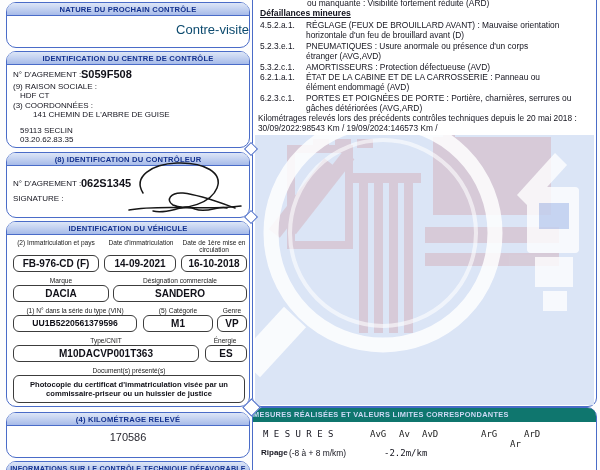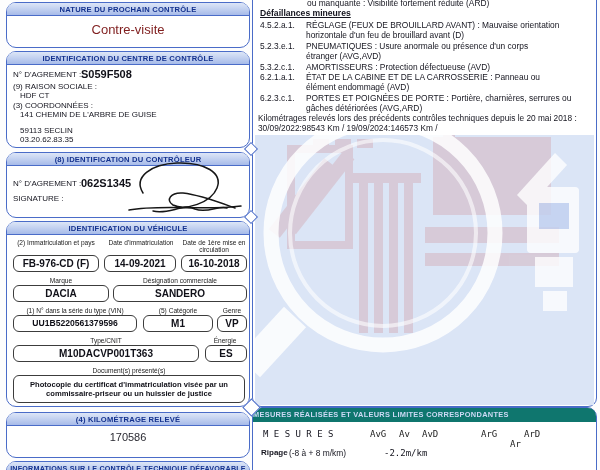--- a/index.html
+++ b/index.html
@@ -119,31 +119,31 @@
     <span class="abs mono" style="left:257px; top:21px; font-size:9px;margin-top:10px;">Ar</span>
     <span class="abs mono" style="left:271px; top:21px; font-size:9px;">ArD</span>
 
     <span class="abs" style="left:8px; top:40px; font-size:8px; font-weight:bold; color:#15151f;">Ripage</span>
     <span class="abs" style="left:36px; top:40px; font-size:8.4px; color:#15151f;">(-8 à + 8 m/km)</span>
     <span class="abs mono" style="left:131px; top:40px; font-size:9px; color:#15151f;">-2.2m/km</span>
   </div>
 
   <div class="box" style="left:6px; top:2px; width:244px; height:46px;">
     <div class="box-header">NATURE DU PROCHAIN CONTRÔLE</div>
-    <div style="text-align:center; margin-top:6px; font-size:13px; color:#7f1d1d;">Contre-visite</div>
+    <div style="text-align:right; margin-top:6px; font-size:13px; color:#0c4a6e;">Contre-visite</div>
   </div>
 
   <div class="box" style="left:6px; top:51px; width:244px; height:97px;">
     <div class="box-header">IDENTIFICATION DU CENTRE DE CONTRÔLE</div>
     <span class="abs lab" style="left:6px; top:18px;">N° D'AGREMENT :</span>
     <span class="abs val-big" style="left:74px; top:16px;">S059F508</span>
     <span class="abs lab" style="left:6px; top:30px;">(9) RAISON SOCIALE :</span>
     <span class="abs lab" style="left:13px; top:39px;">HDF CT</span>
     <span class="abs lab" style="left:6px; top:49px;">(3) COORDONNÉES :</span>
-    <span class="abs lab" style="left:13px; top:58px;">141 CHEMIN DE L'ARBRE DE GUISE</span>
+    <span class="abs lab" style="left:26px; top:58px;">141 CHEMIN DE L'ARBRE DE GUISE</span>
     <span class="abs lab" style="left:13px; top:74px;">59113 SECLIN</span>
     <span class="abs lab" style="left:13px; top:83px;">03.20.62.83.35</span>
   </div>
 
   <div class="box" style="left:6px; top:152px; width:244px; height:66px;">
     <div class="box-header">(8) IDENTIFICATION DU CONTRÔLEUR</div>
     <span class="abs lab" style="left:6px; top:26px;">N° D'AGREMENT :</span>
     <span class="abs val-big" style="left:74px; top:24px;">062S1345</span>
     <span class="abs lab" style="left:6px; top:41px;">SIGNATURE :</span>
     <svg class="abs" style="left:118px; top:6px;" width="122" height="58" viewBox="0 0 122 58">

